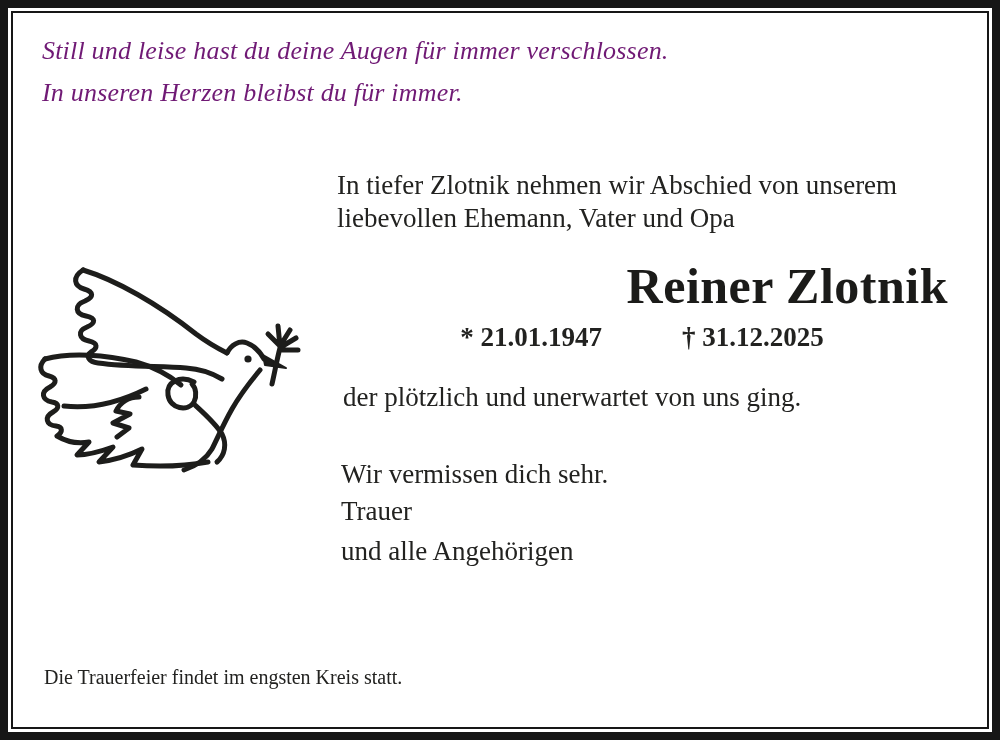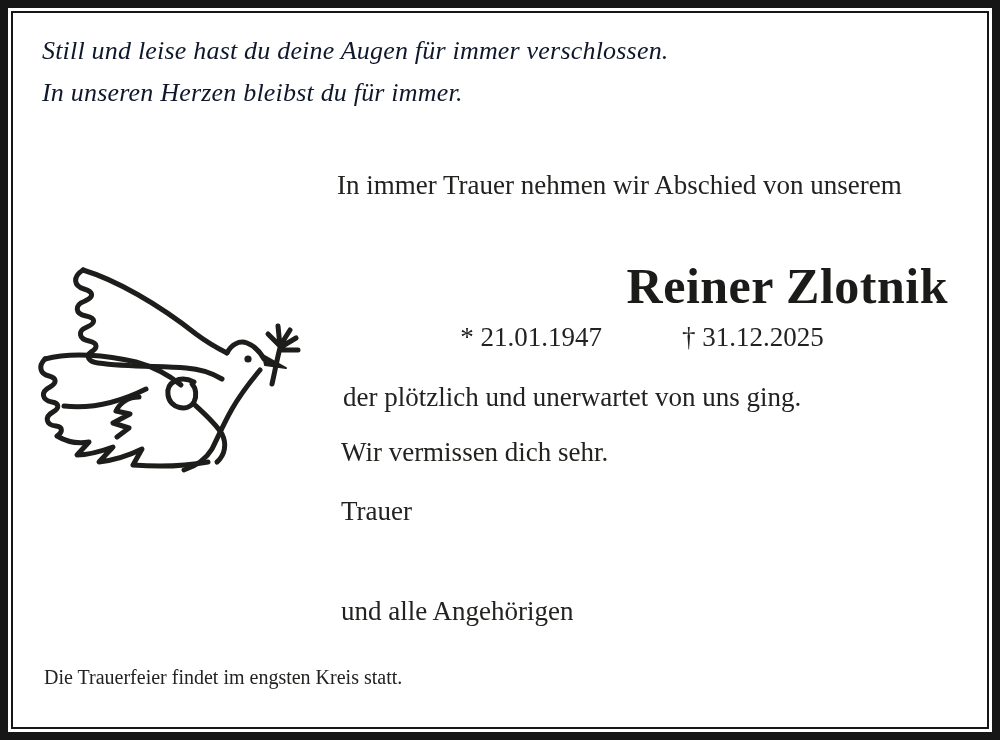--- a/index.html
+++ b/index.html
@@ -10,45 +10,45 @@
     color: #1d1d1b;
     position: relative;
     overflow: hidden;
   }
   .page { position: absolute; inset: 0; background: #ffffff; }
   .frame-outer { position: absolute; inset: 0; border: 8px solid #161616; pointer-events: none; }
   .frame-inner { position: absolute; inset: 11px; border: 2px solid #161616; pointer-events: none; }
 
   .txt { position: absolute; white-space: nowrap; line-height: 1; }
 
-  .epigraph { font-style: italic; font-size: 26px; letter-spacing: 0.2px; color: #0f172a; }
+  .epigraph { font-style: italic; font-size: 26px; letter-spacing: 0.2px; color: #701a75; }
   .ep1 { left: 42px; top: 38px; }
   .ep2 { left: 42px; top: 80px; }
 
   .body-line { font-size: 27px; color: #222220; }
   .intro1 { left: 337px; top: 172px; }
   .intro2 { left: 337px; top: 205px; }
 
   .name-wrap {
     position: absolute; left: 336px; top: 257px; width: 612px;
     text-align: right; white-space: nowrap;
   }
   .deceased-name { font-size: 50px; font-weight: bold; letter-spacing: 0.5px; color: #1b1b19; }
 
   .dates-row {
     position: absolute; left: 336px; top: 322px; width: 612px;
     display: flex; justify-content: center; gap: 80px;
-    font-size: 27px; color: #222220;
+    font-size: 27px; color: #222220; font-weight: bold;
   }
 
   .departed { left: 343px; top: 384px; }
-  .missing  { left: 341px; top: 439px; }
+  .missing  { left: 341px; top: 461px; }
   .mourner1 { left: 341px; top: 498px; }
   .mourner2 { left: 341px; top: 534px; }
-  .mourner3 { left: 341px; top: 598px; }
+  .mourner3 { left: 341px; top: 538px; }
 
   .footer-line { left: 44px; top: 667px; font-size: 20px; }
 
   .dove { position: absolute; left: 36px; top: 258px; width: 292px; height: 218px; }
 </style>
 </head>
 <body>
 
 <div class="page">
 
@@ -84,21 +84,22 @@
       <path d="M9,101 C35,94 70,97 100,104 C118,109 133,117 145,127"></path>
 
       <path d="M9,101 C2,108 4,116 13,118 C21,120 21,125 14,129 C4,134 6,142 16,144 C23,145 24,150 17,154 C8,159 10,167 20,168 C27,169 27,174 21,178 C31,184 42,186 53,184 L41,197 C54,197 66,193 77,189 L63,204 C79,202 94,197 106,191 L97,207 C122,209 150,208 172,204"></path>
 
       <path d="M28,148 C55,151 84,144 110,131"></path>
 
       <path d="M103,139 C92,139 84,145 80,153 L94,156 L77,165 L93,170 L81,179"></path>
     </g>
   </svg>
 
-  <div class="txt body-line intro1">In immer Trauer nehmen wir Abschied von unserem</div>
+  <div class="txt body-line intro1">In tiefer Zlotnik nehmen wir Abschied von unserem</div>
+  <div class="txt body-line intro2">liebevollen Ehemann, Vater und Opa</div>
 
   <div class="name-wrap">
     <span class="deceased-name">Reiner Zlotnik</span>
   </div>
 
   <div class="dates-row">
     <span>* 21.01.1947</span>
     <span>† 31.12.2025</span>
   </div>
 

